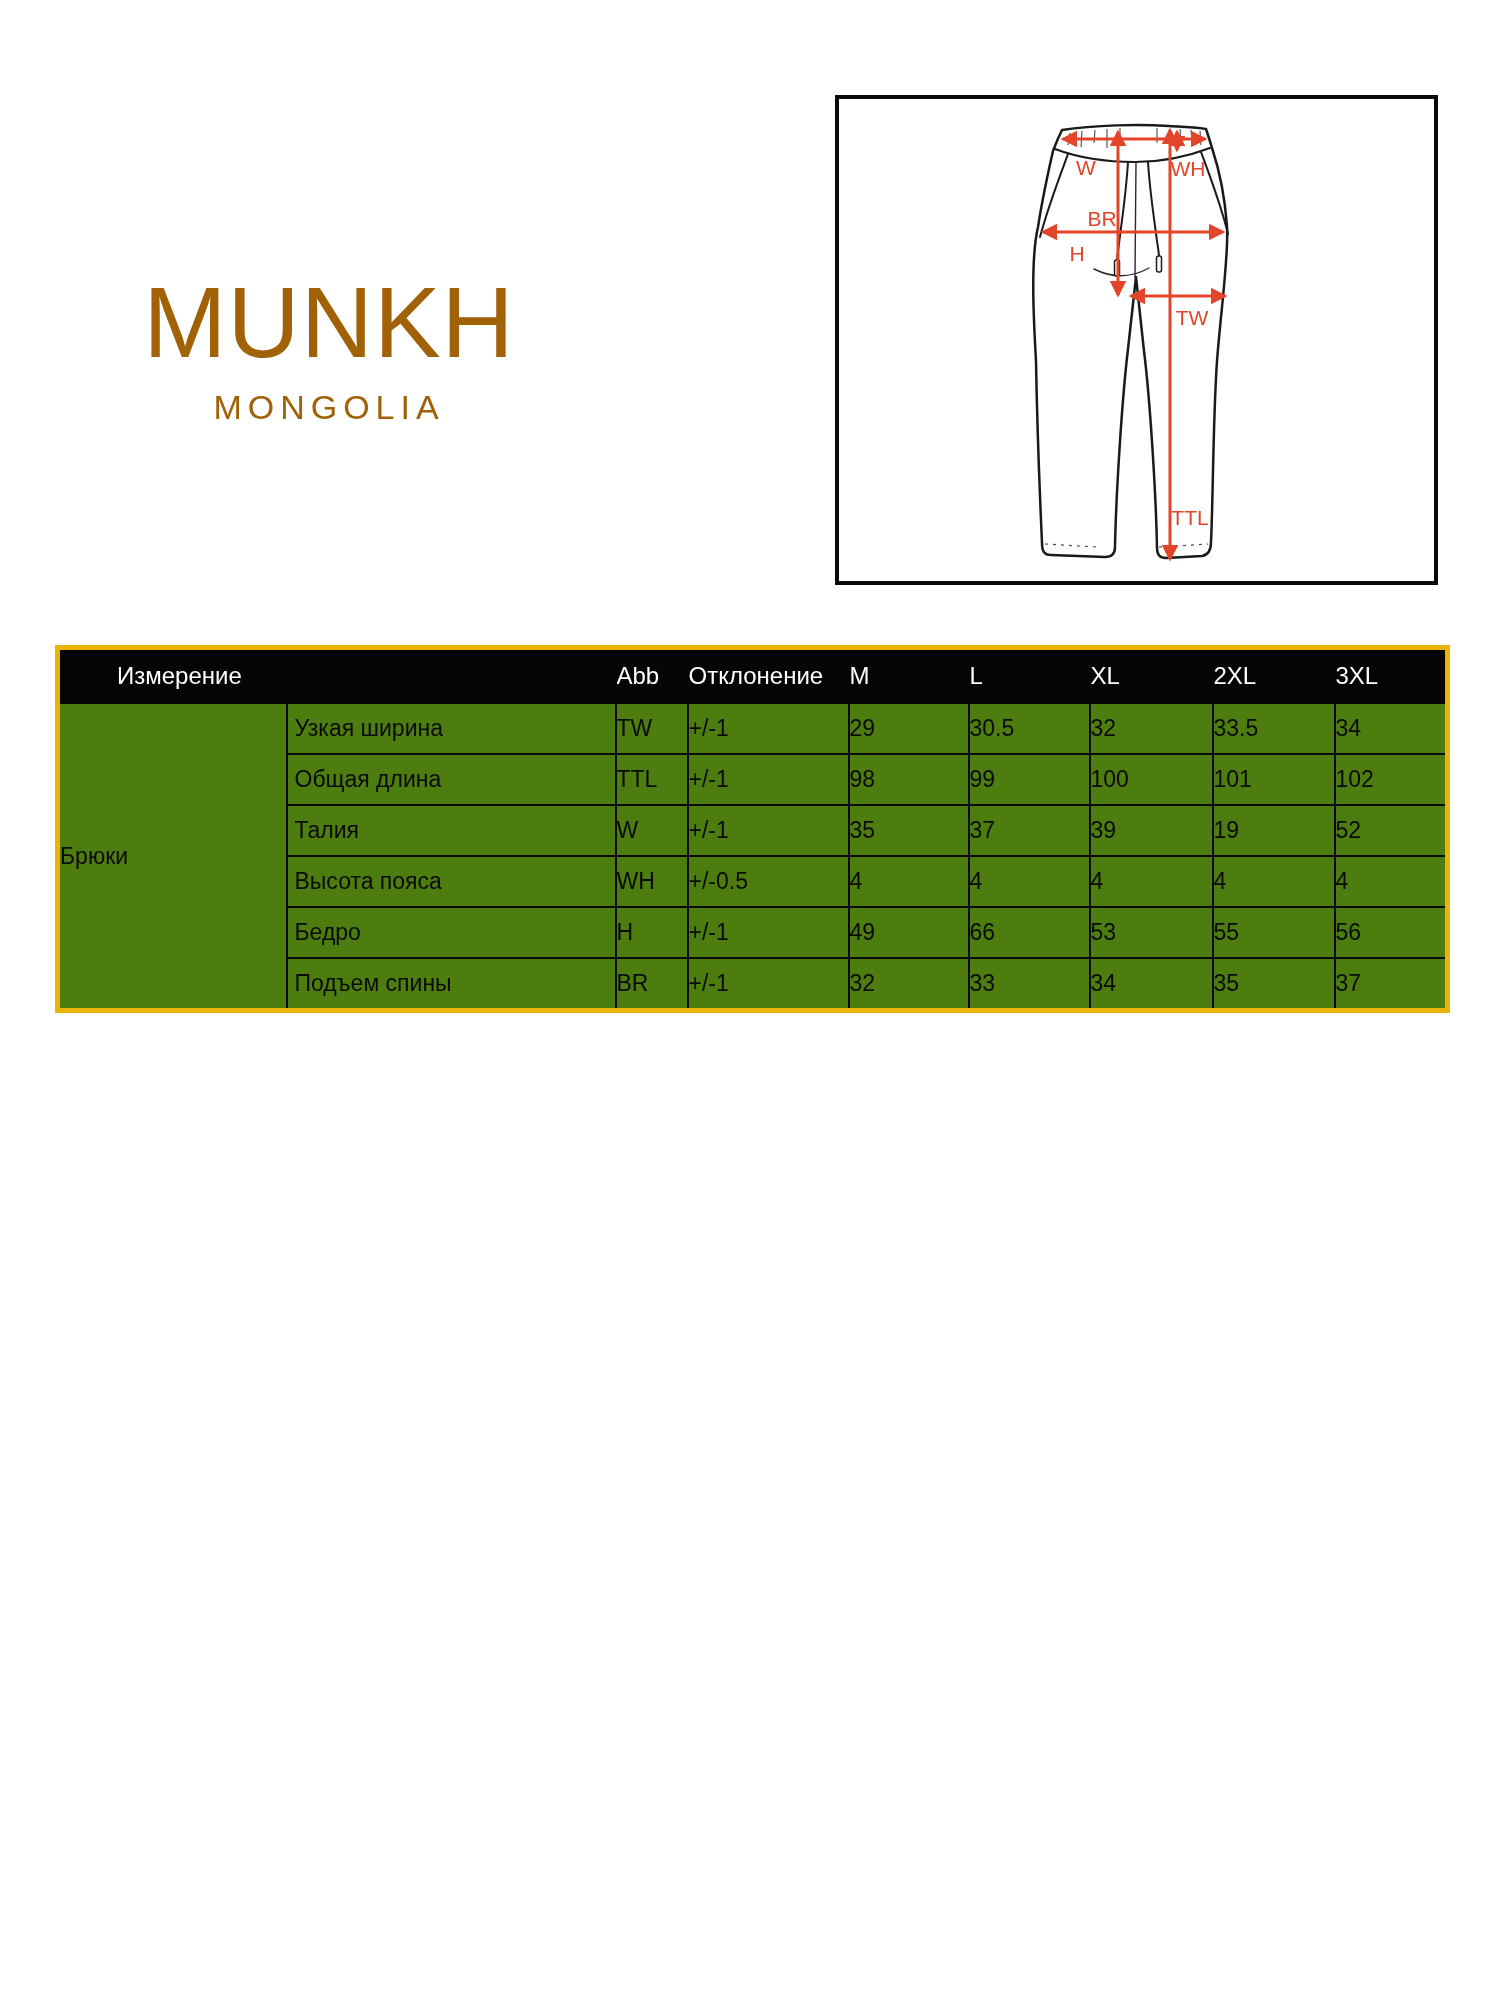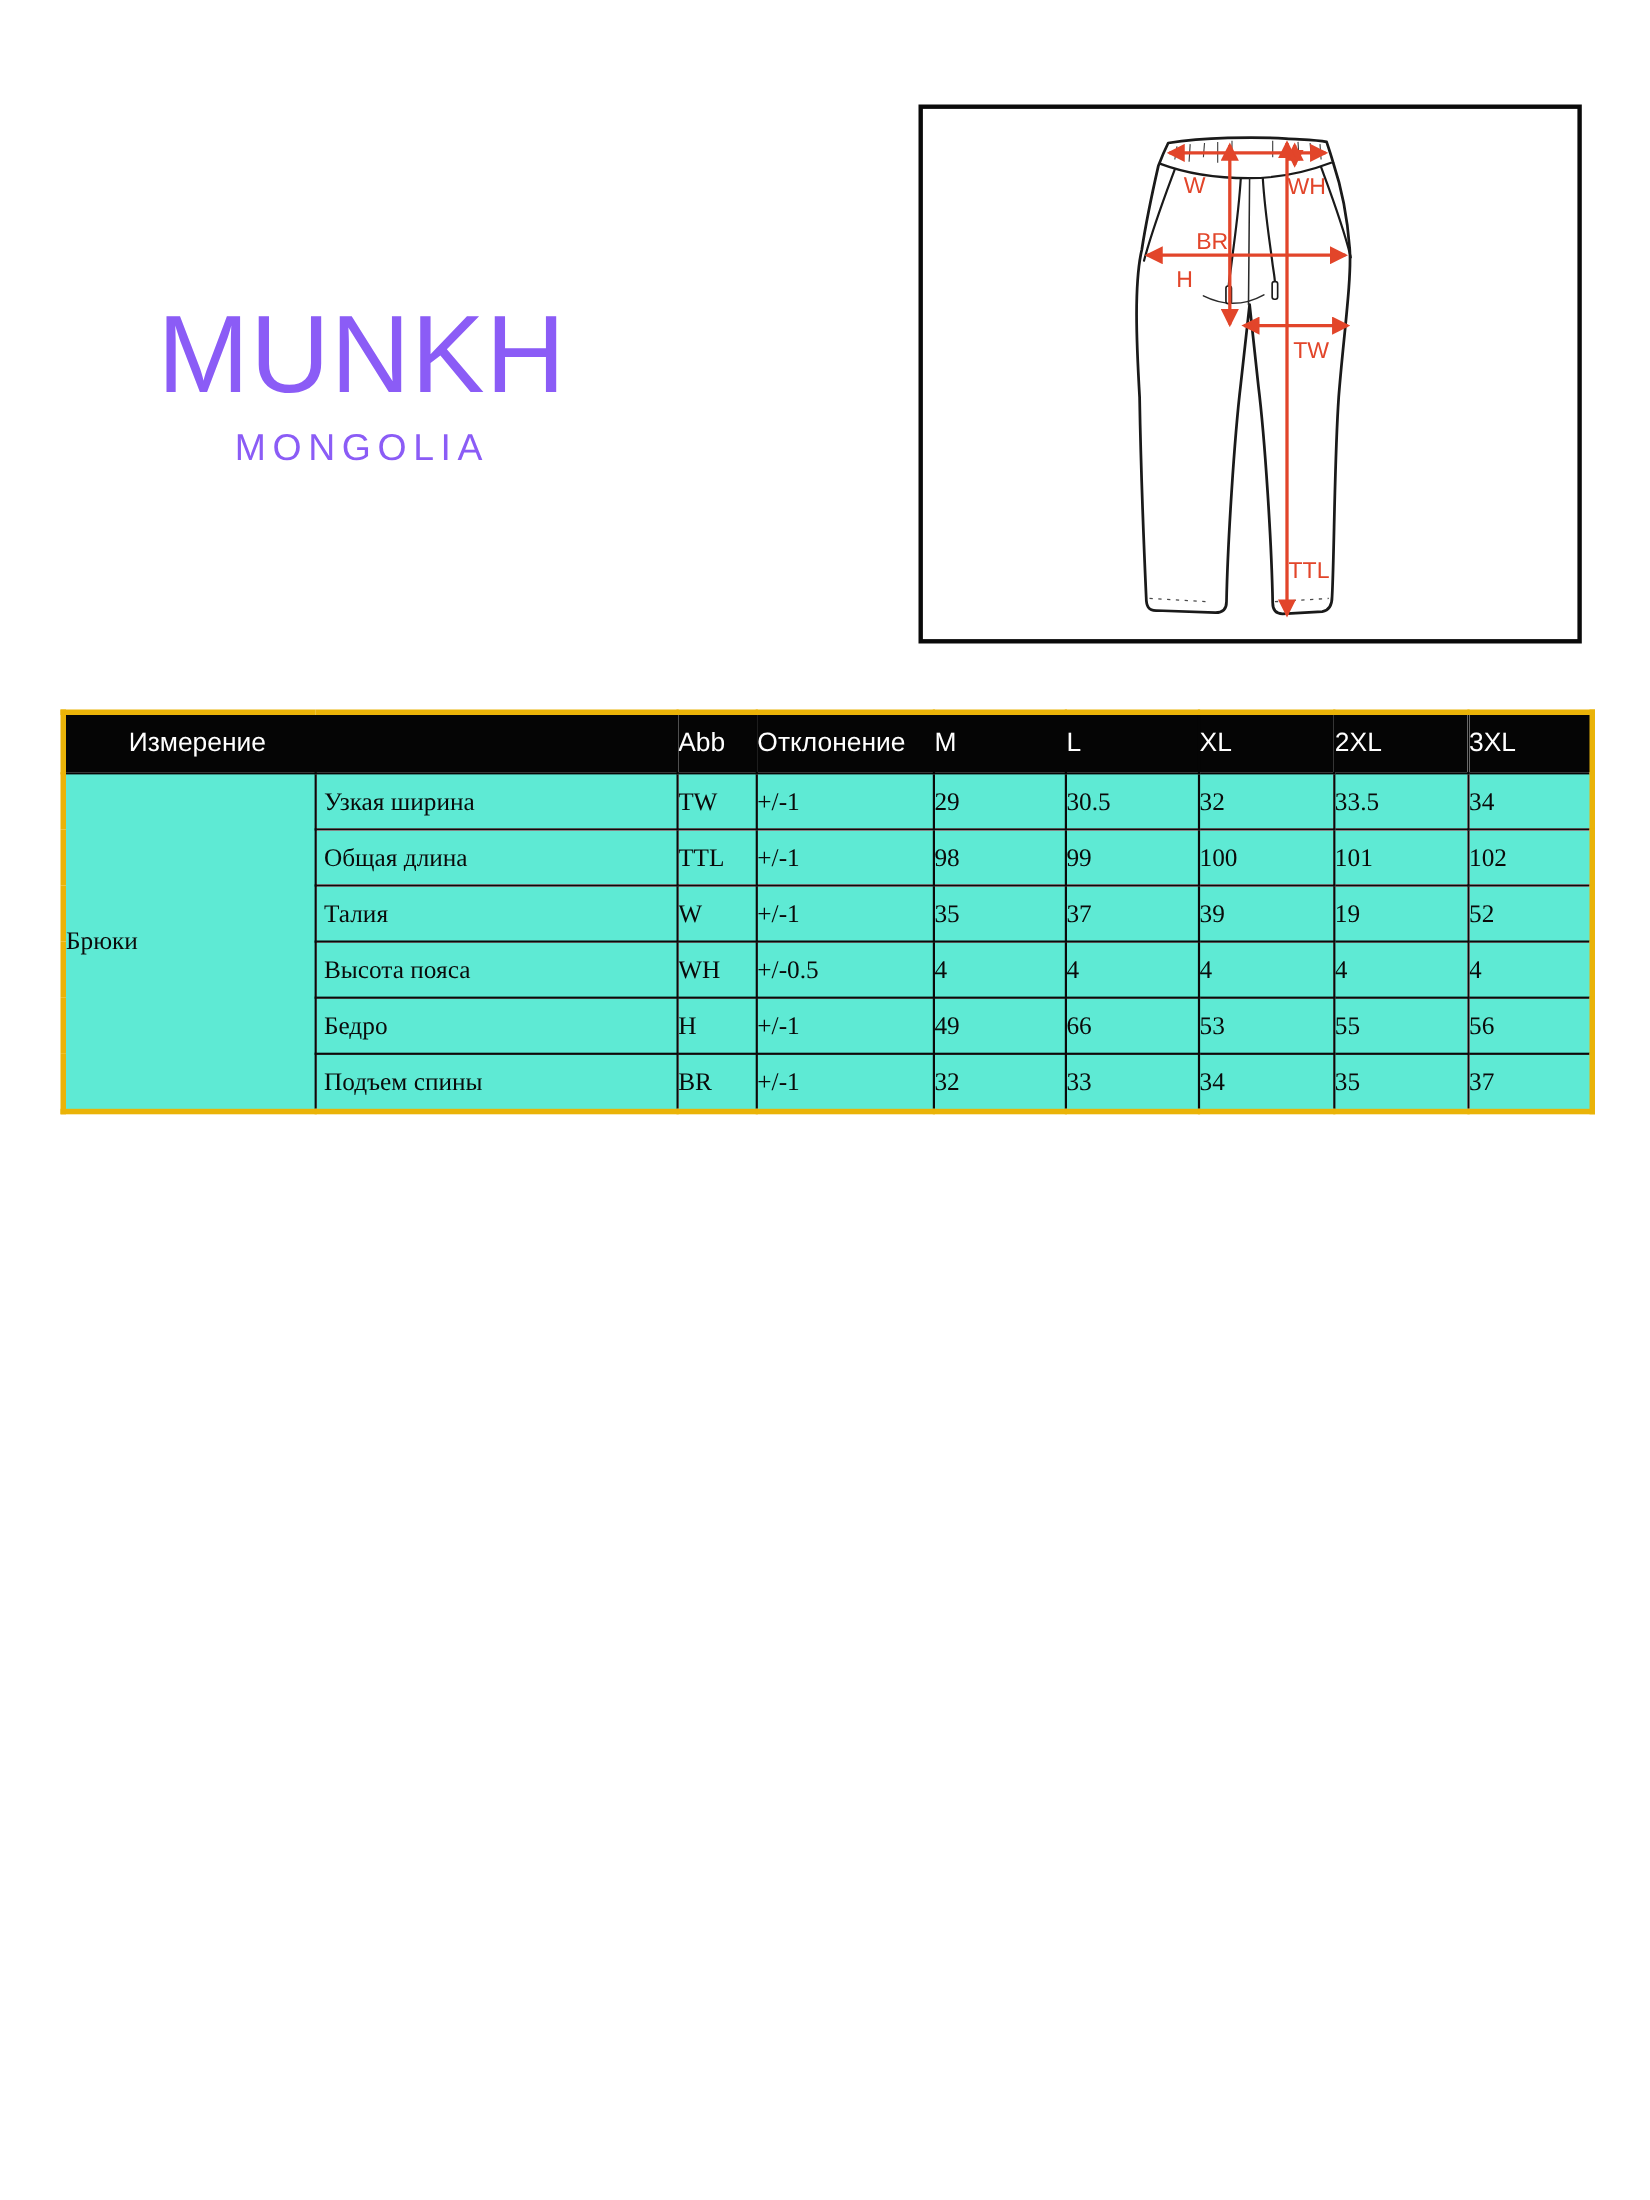--- a/index.html
+++ b/index.html
@@ -10,21 +10,21 @@
     background:#ffffff;
     font-family:"Liberation Sans", sans-serif;
     overflow:hidden;
   }
   
   .logo{
     position:absolute;
     left:143px; top:272px;
     width:372px;
     text-align:center;
-    color:#8b5cf6;
+    color:#a16207;
   }
   .logo .brand{
     font-size:100px;
     line-height:1;
     letter-spacing:1px;
     font-weight:400;
     white-space:nowrap;
   }
   .logo .sub{
     margin-top:16px;
@@ -70,21 +70,21 @@
   .size-table{border:5px solid #eab308;}
   .size-table thead th{
     background:#050505;
     color:#ffffff;
     border-color:#050505;
     height:52px;
     font-weight:400;
     font-size:24px;
   }
   .size-table thead th.h-measure{text-align:left;padding-left:57px;}
-  .size-table tbody td{height:49px;background:#5eead4;font-family:Liberation Serif, serif;}
+  .size-table tbody td{height:49px;background:#4d7c0f;}
   .size-table td.name{text-align:left;padding-left:7px;}
   .size-table td.group{}
 </style>
 </head>
 <body>
 
 <div class="page" style="--accent:#e2452a;">
 
   <div class="logo">
     <div class="brand">MUNKH</div>

